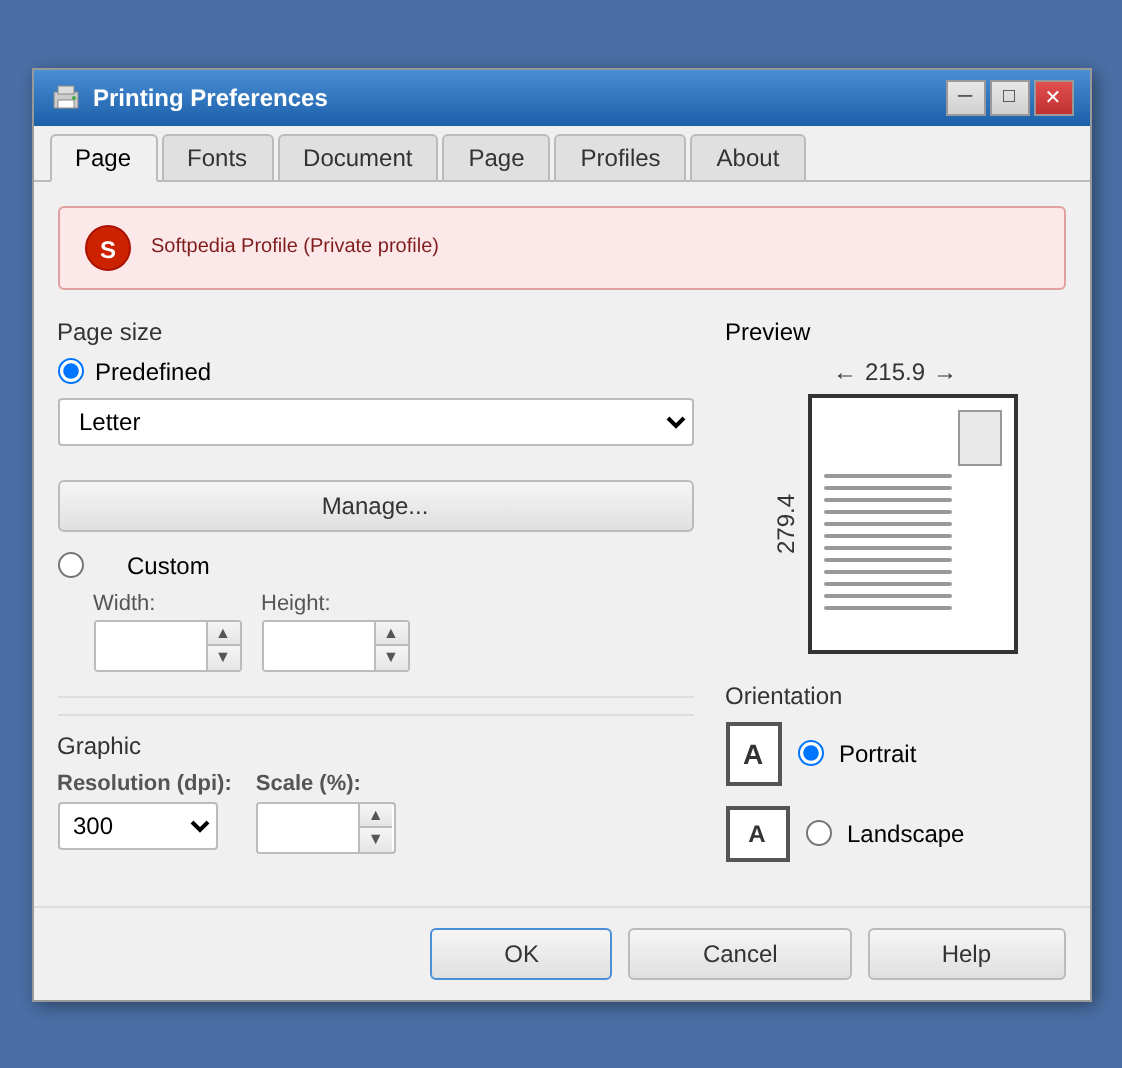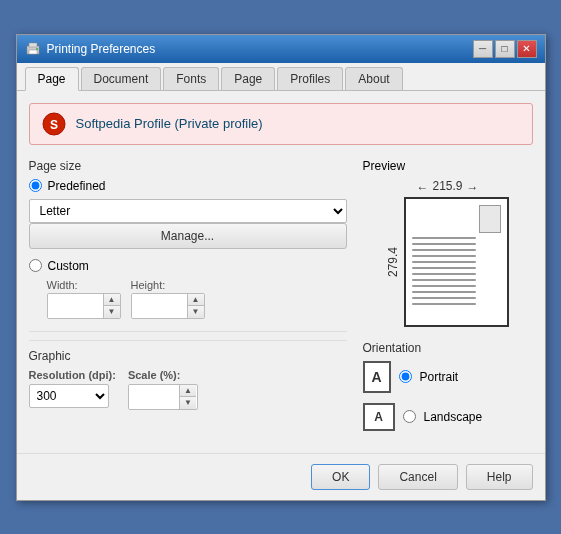--- a/index.html
+++ b/index.html
@@ -28,21 +28,21 @@
       gap: 6px;
     }
     
     .title-bar-icon {
       width: 16px;
       height: 16px;
     }
     
     .title-bar-title {
       font-size: 12px;
-      font-weight: normal;
+      font-weight: bold;
     }
     
     .title-bar-controls {
       display: flex;
       gap: 2px;
     }
     
     .title-btn {
       width: 20px;
       height: 18px;
@@ -103,22 +103,22 @@
       margin-bottom: 14px;
     }
     
     .profile-icon {
       width: 24px;
       height: 24px;
       color: #cc2200;
     }
     
     .profile-name {
-      font-size: 13px;
-      color: #0c4a6e;
+      font-size: 10px;
+      color: #7f1d1d;
     }
     
     .main-layout {
       display: flex;
       gap: 16px;
     }
     
     .left-panel {
       flex: 1;
     }
@@ -141,21 +141,21 @@
       margin-bottom: 6px;
     }
     
     .radio-row input[type=radio] {
       cursor: pointer;
     }
     
     .dropdown-row {
       display: flex;
       align-items: flex-start;
-      margin-bottom: 0;
+      margin-bottom: 17px;
     }
     
     select {
       width: 100%;
       padding: 3px 6px;
       border: 1px solid #bbb;
       background: white;
       border-radius: 2px;
       cursor: pointer;
     }
@@ -167,21 +167,21 @@
       border: 1px solid #bbb;
       border-radius: 3px;
       cursor: pointer;
       margin-bottom: 10px;
       color: #333;
     }
     
     .custom-row {
       display: flex;
       align-items: center;
-      gap: 6px;
+      gap: 22px;
       margin-bottom: 6px;
     }
     
     .wh-row {
       display: flex;
       gap: 10px;
       margin-left: 18px;
       margin-bottom: 12px;
     }
     
@@ -392,21 +392,21 @@
     .footer {
       padding: 10px 12px;
       display: flex;
       justify-content: flex-end;
       gap: 8px;
       border-top: 1px solid #ddd;
       background: #f0f0f0;
     }
     
     .footer-btn {
-      padding: 5px 20px;
+      padding: 5px 36px;
       border-radius: 3px;
       cursor: pointer;
       font-size: 12px;
     }
     
     .ok-btn {
       background: linear-gradient(to bottom, #f5f5f5, #e0e0e0);
       border: 1px solid #4a90d9;
       color: #333;
     }
@@ -443,24 +443,24 @@
       <button class="title-btn">□</button>
       <button class="title-btn close">✕</button>
     </div>
   </div>
 
   <div class="tab-bar">
     <div class="tab active">
       <span>Page</span>
     </div>
     <div class="tab">
+      <span>Fonts</span>
+    </div>
+    <div class="tab">
       <span>Document</span>
-    </div>
-    <div class="tab">
-      <span>Fonts</span>
     </div>
     <div class="tab">
       <span>Page</span>
     </div>
     <div class="tab">
       <span>Profiles</span>
     </div>
     <div class="tab">
       <span>About</span>
     </div>

